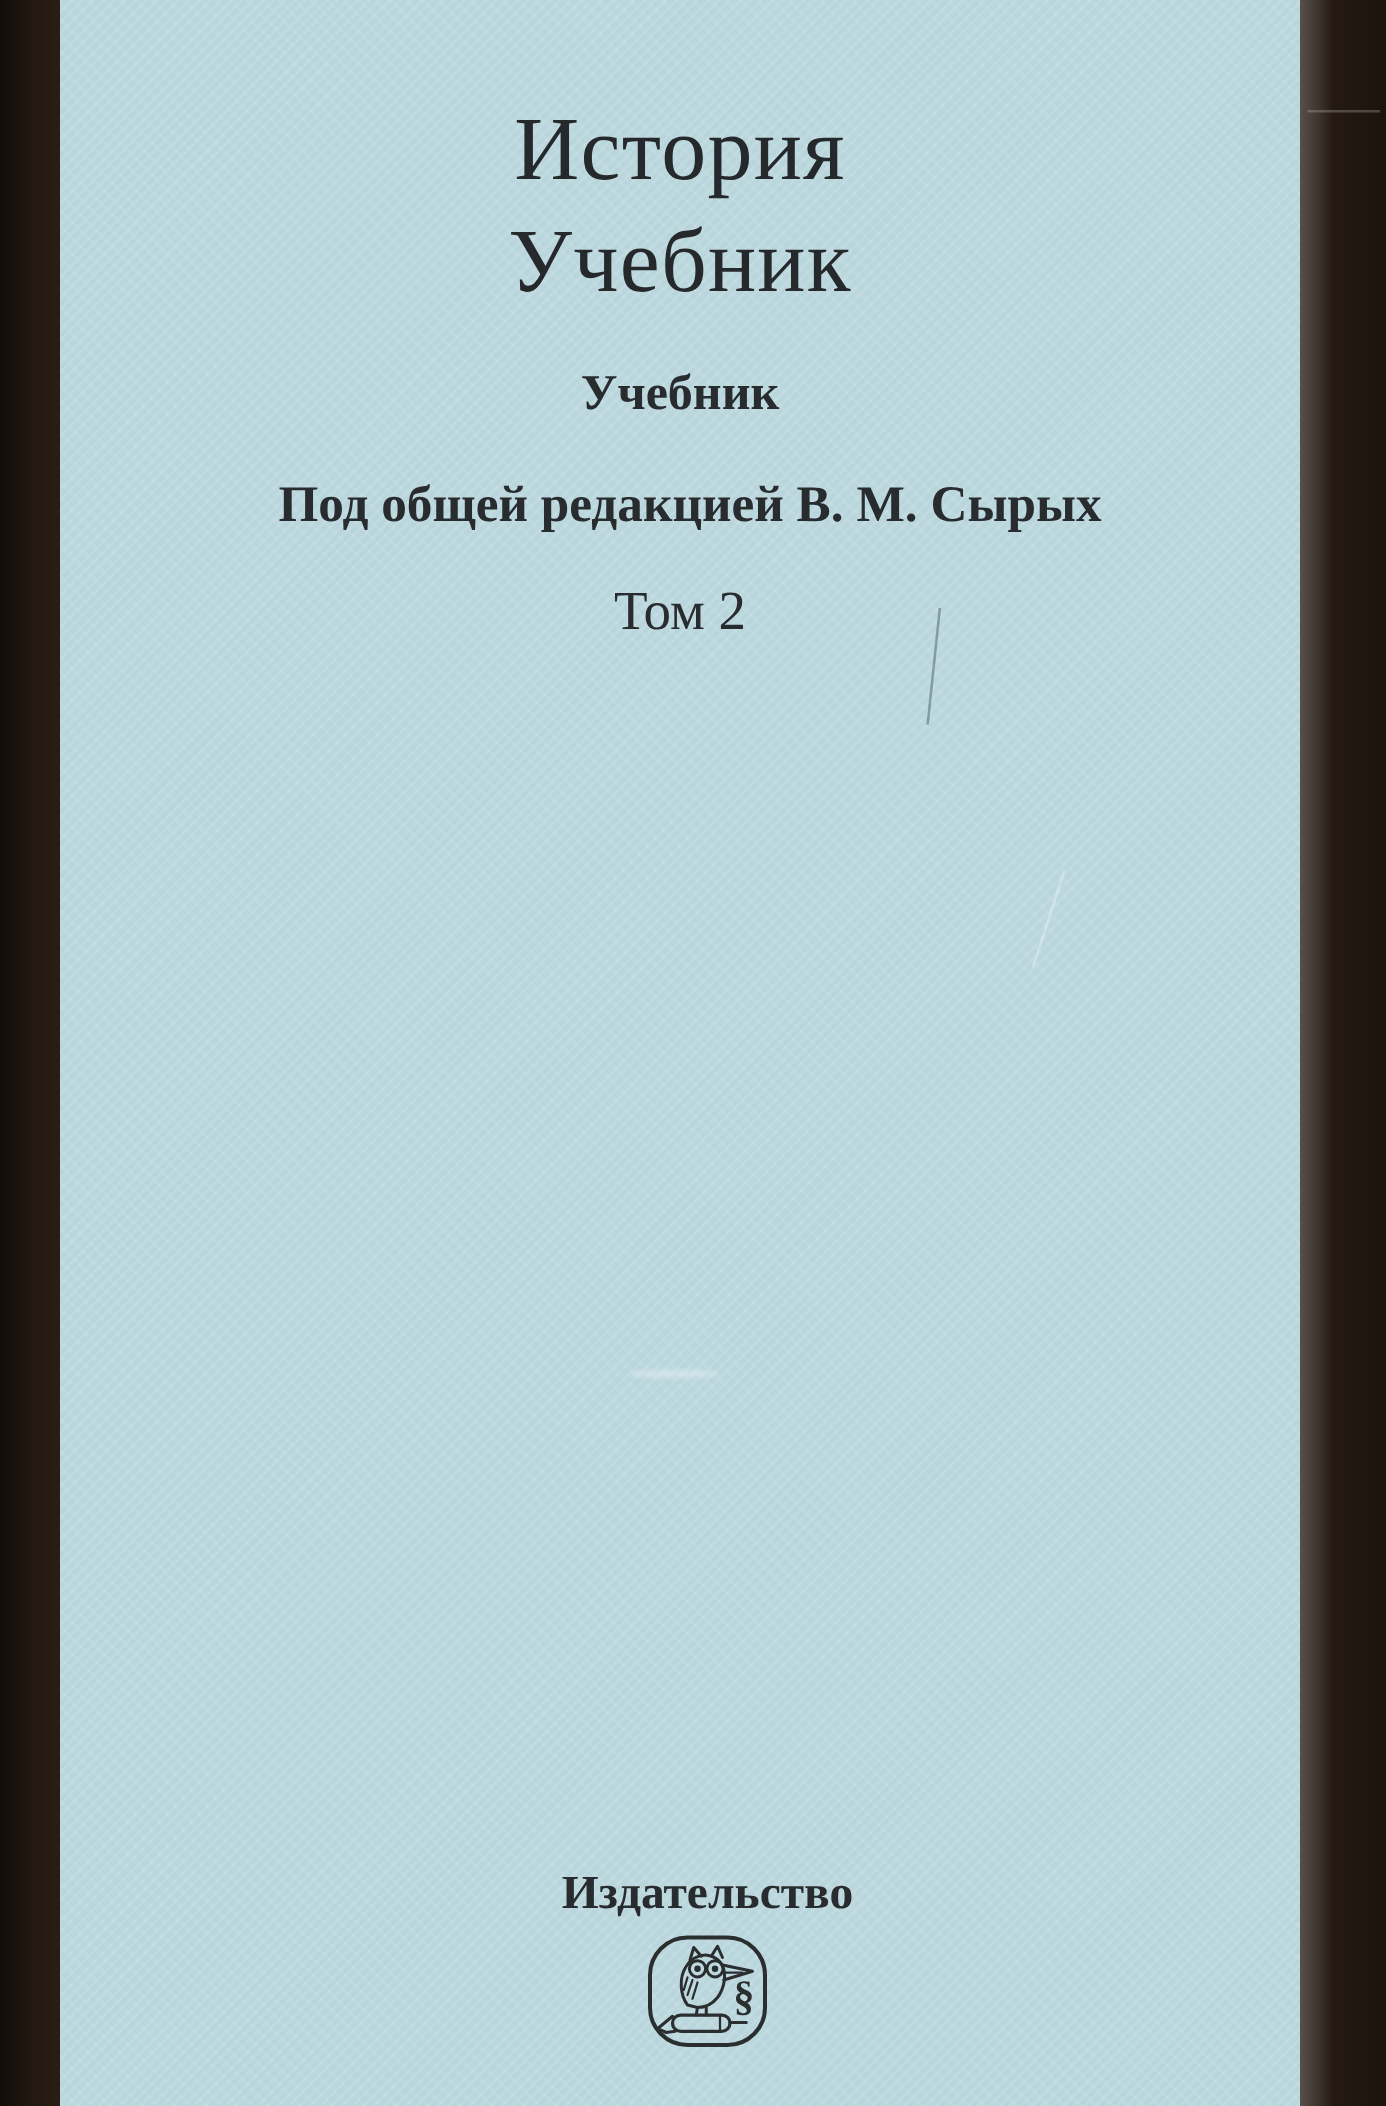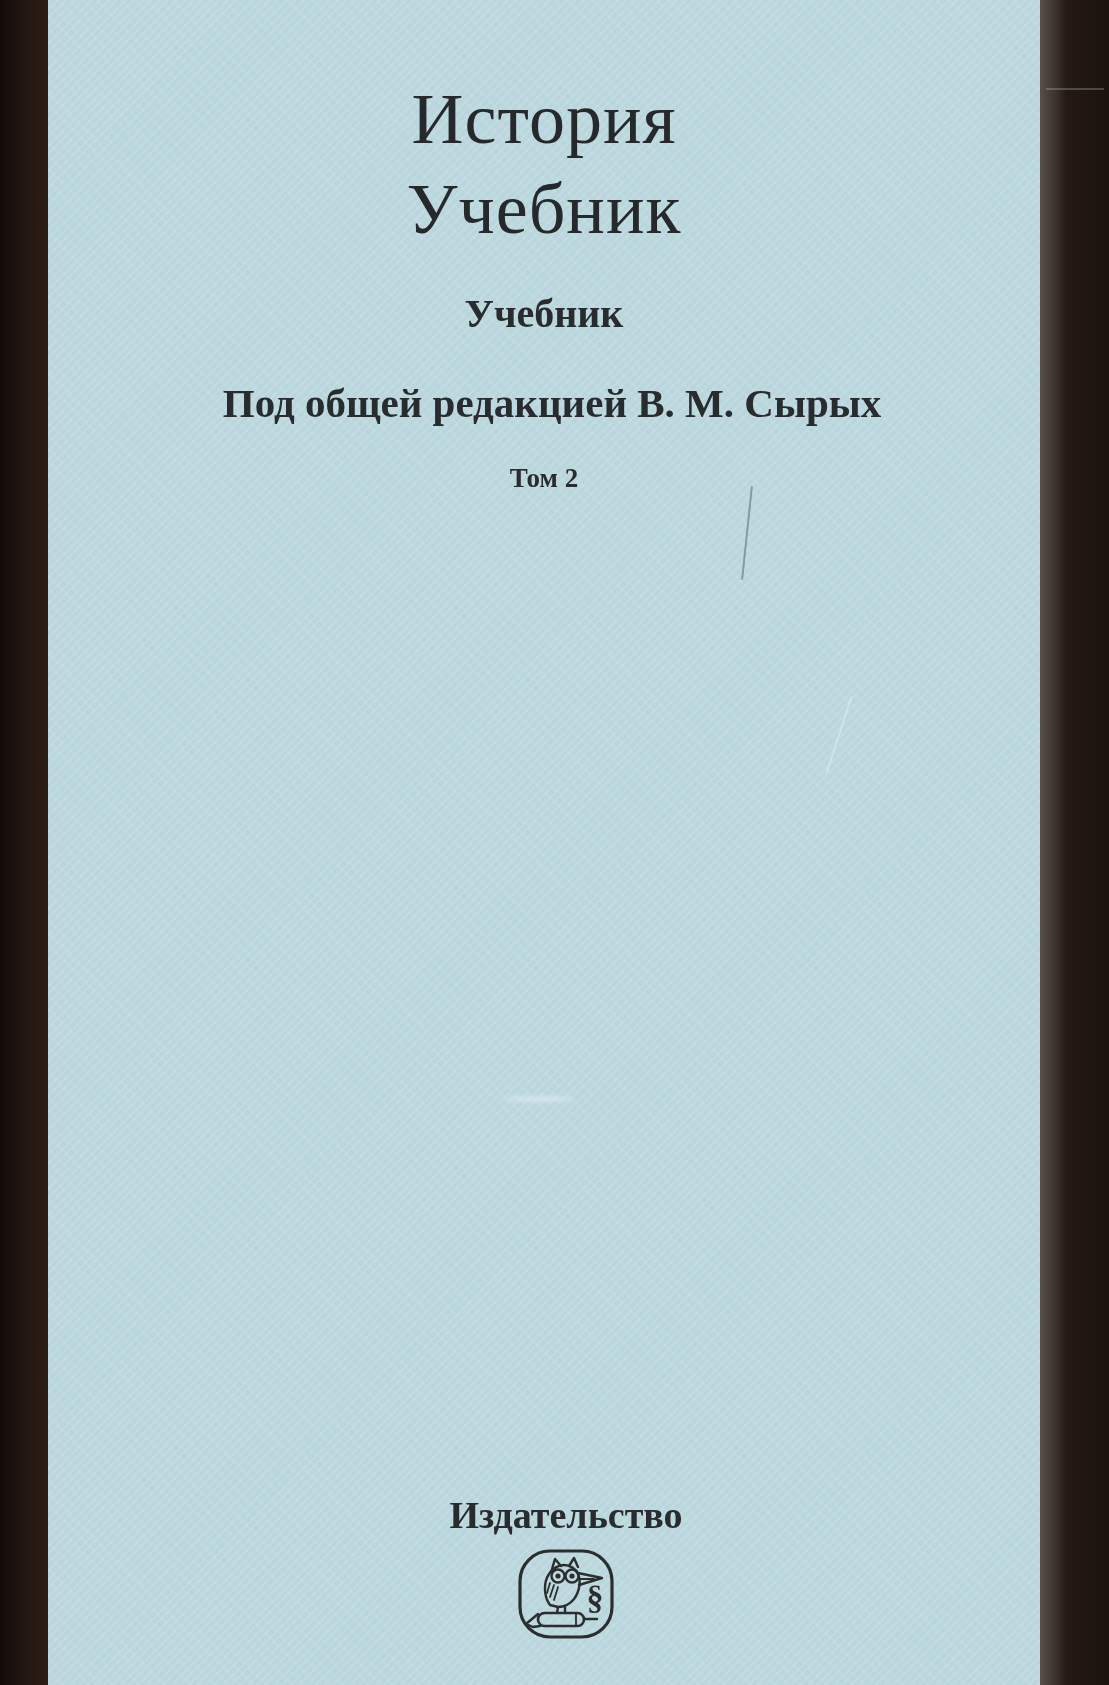--- a/index.html
+++ b/index.html
@@ -53,22 +53,22 @@
 
   .editor-line {
     margin-top: 42px;
     font-size: 41px;
     font-weight: bold;
     padding-left: 16px;
   }
 
   .volume {
     margin-top: 36px;
-    font-size: 27px;
-    font-weight: bold;
+    font-size: 44px;
+    font-weight: normal;
   }
 
   .publisher-block {
     position: absolute;
     left: 0; right: 0; bottom: 40px;
     text-align: center;
     margin-left: 44px;
   }
   .publisher-line1 { font-size: 38px; font-weight: bold; }
   .publisher-line2 { font-size: 42px; font-weight: bold; letter-spacing: 3px; margin-top: 2px; }

